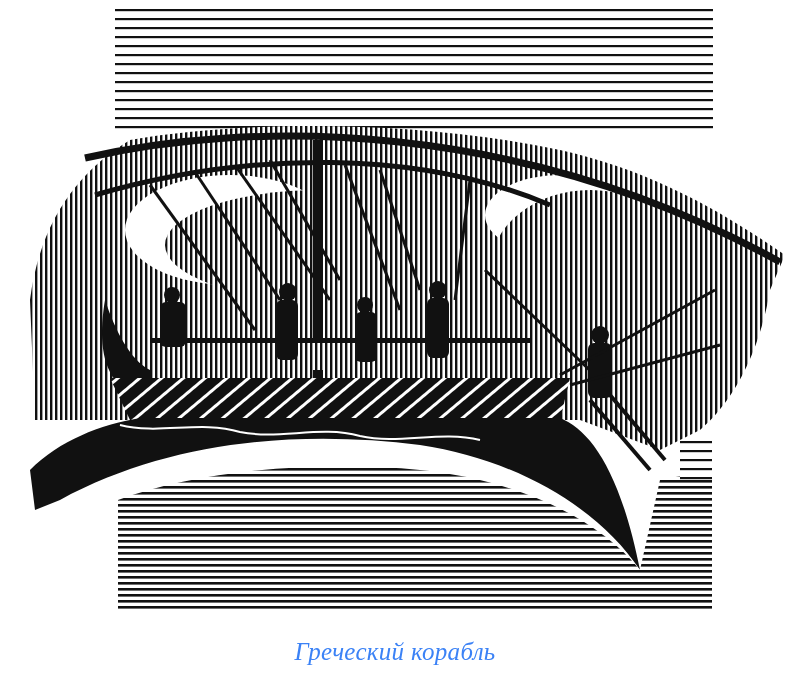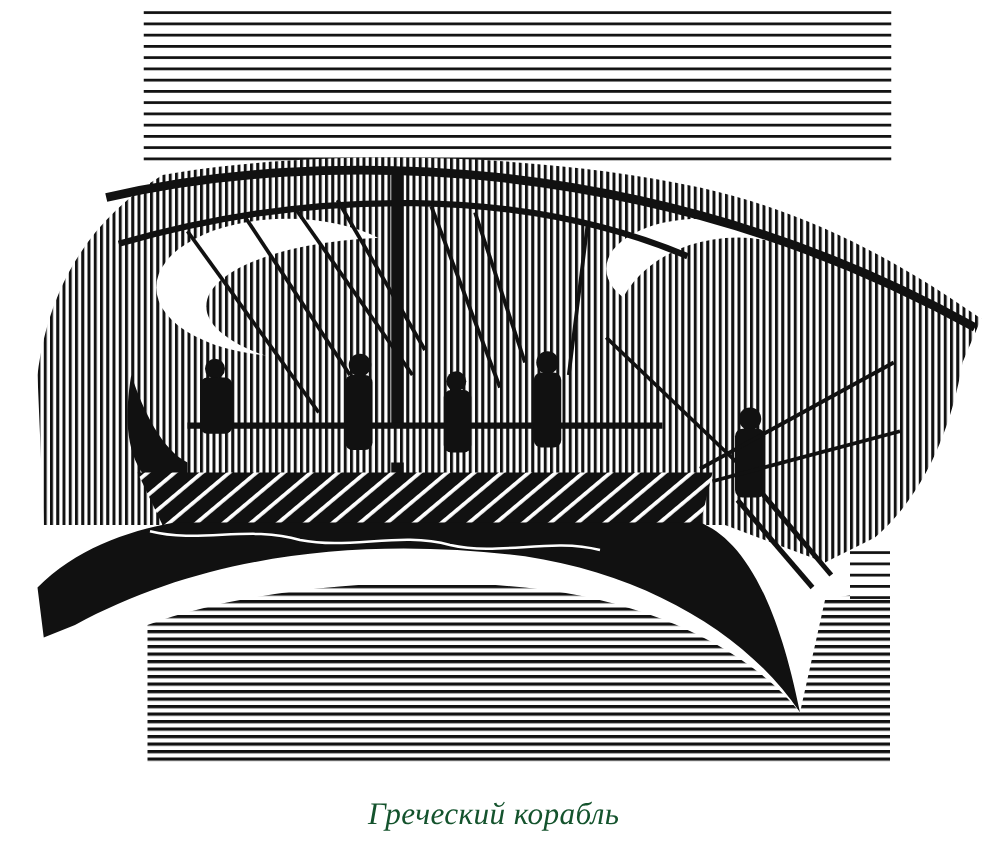--- a/index.html
+++ b/index.html
@@ -1,21 +1,21 @@
 <!DOCTYPE html>
 <html><head>
 <meta charset="utf-8">
 <style>
   html, body { margin:0; padding:0; background:#ffffff; }
   body { width:790px; height:675px; position:relative; overflow:hidden; }
   .illustration { position:absolute; left:0; top:0; width:790px; height:625px; }
   .caption {
     position:absolute; left:0; width:790px; top:638px; text-align:center;
     font-family:"Liberation Serif", "DejaVu Serif", serif; font-style:italic;
-    font-size:25px; color:#14532d; letter-spacing:0.3px;
+    font-size:25px; color:#3b82f6; letter-spacing:0.3px;
   }
 </style>
 </head>
 <body>
 
 <svg class="illustration" viewBox="0 0 790 625" xmlns="http://www.w3.org/2000/svg">
   <defs>
     <pattern id="hlines" width="8" height="9" patternUnits="userSpaceOnUse">
       <rect width="8" height="9" fill="#fff"></rect>
       <rect y="0" width="8" height="2.2" fill="#111"></rect>

